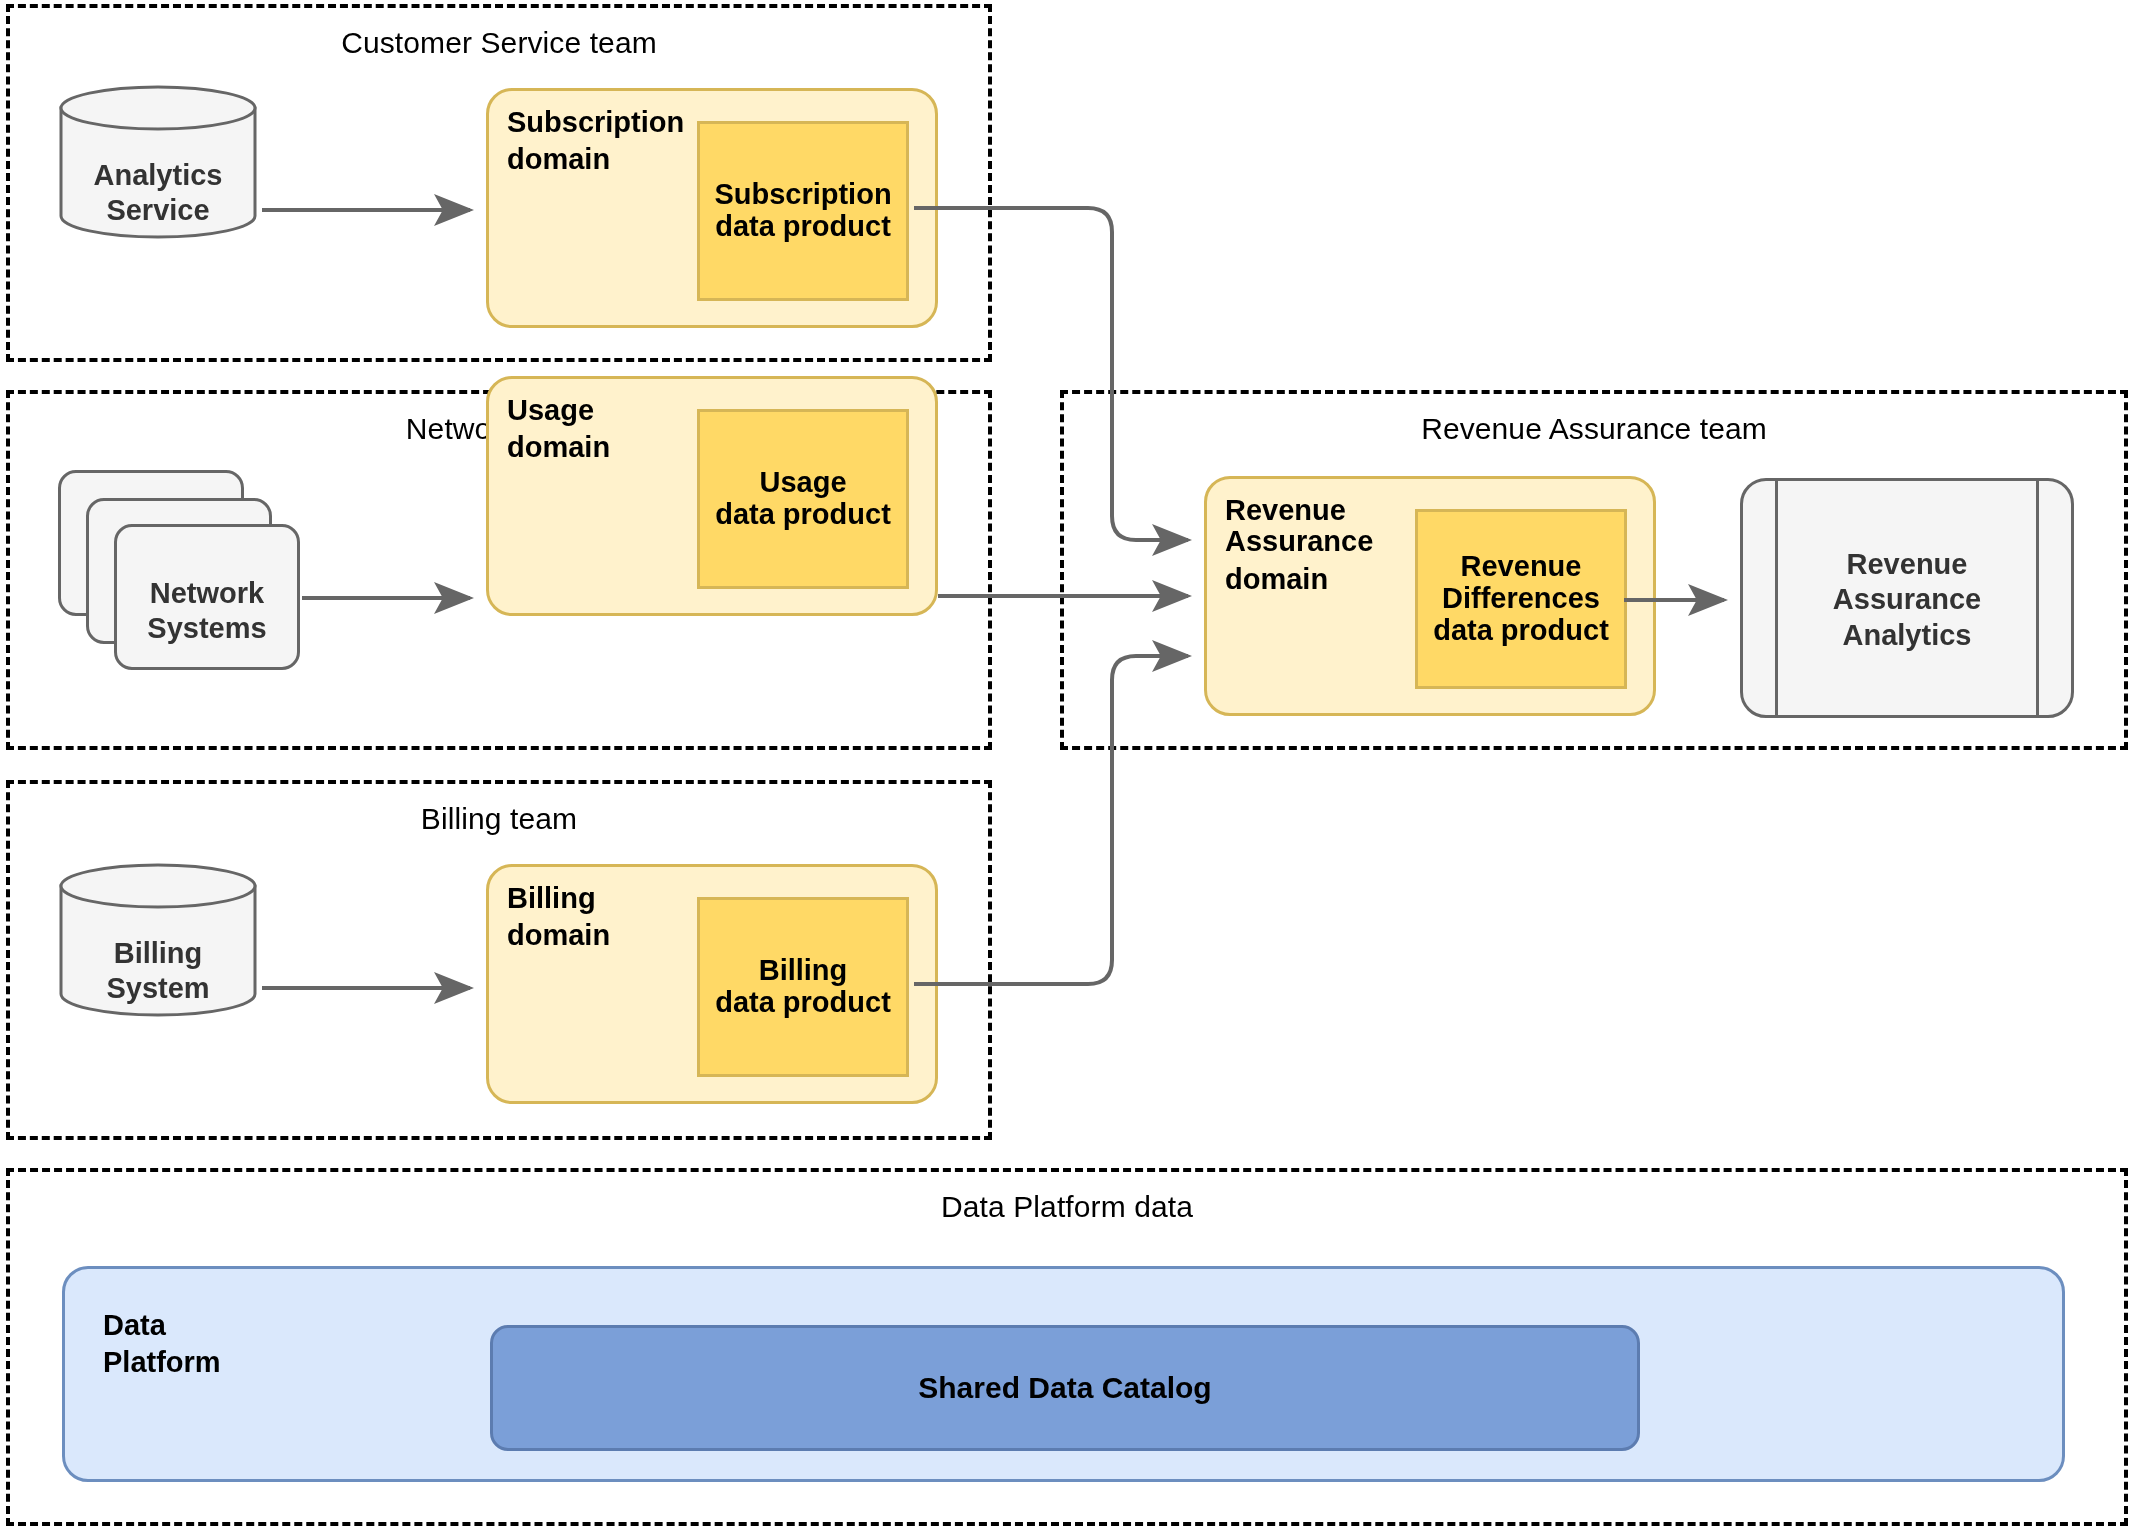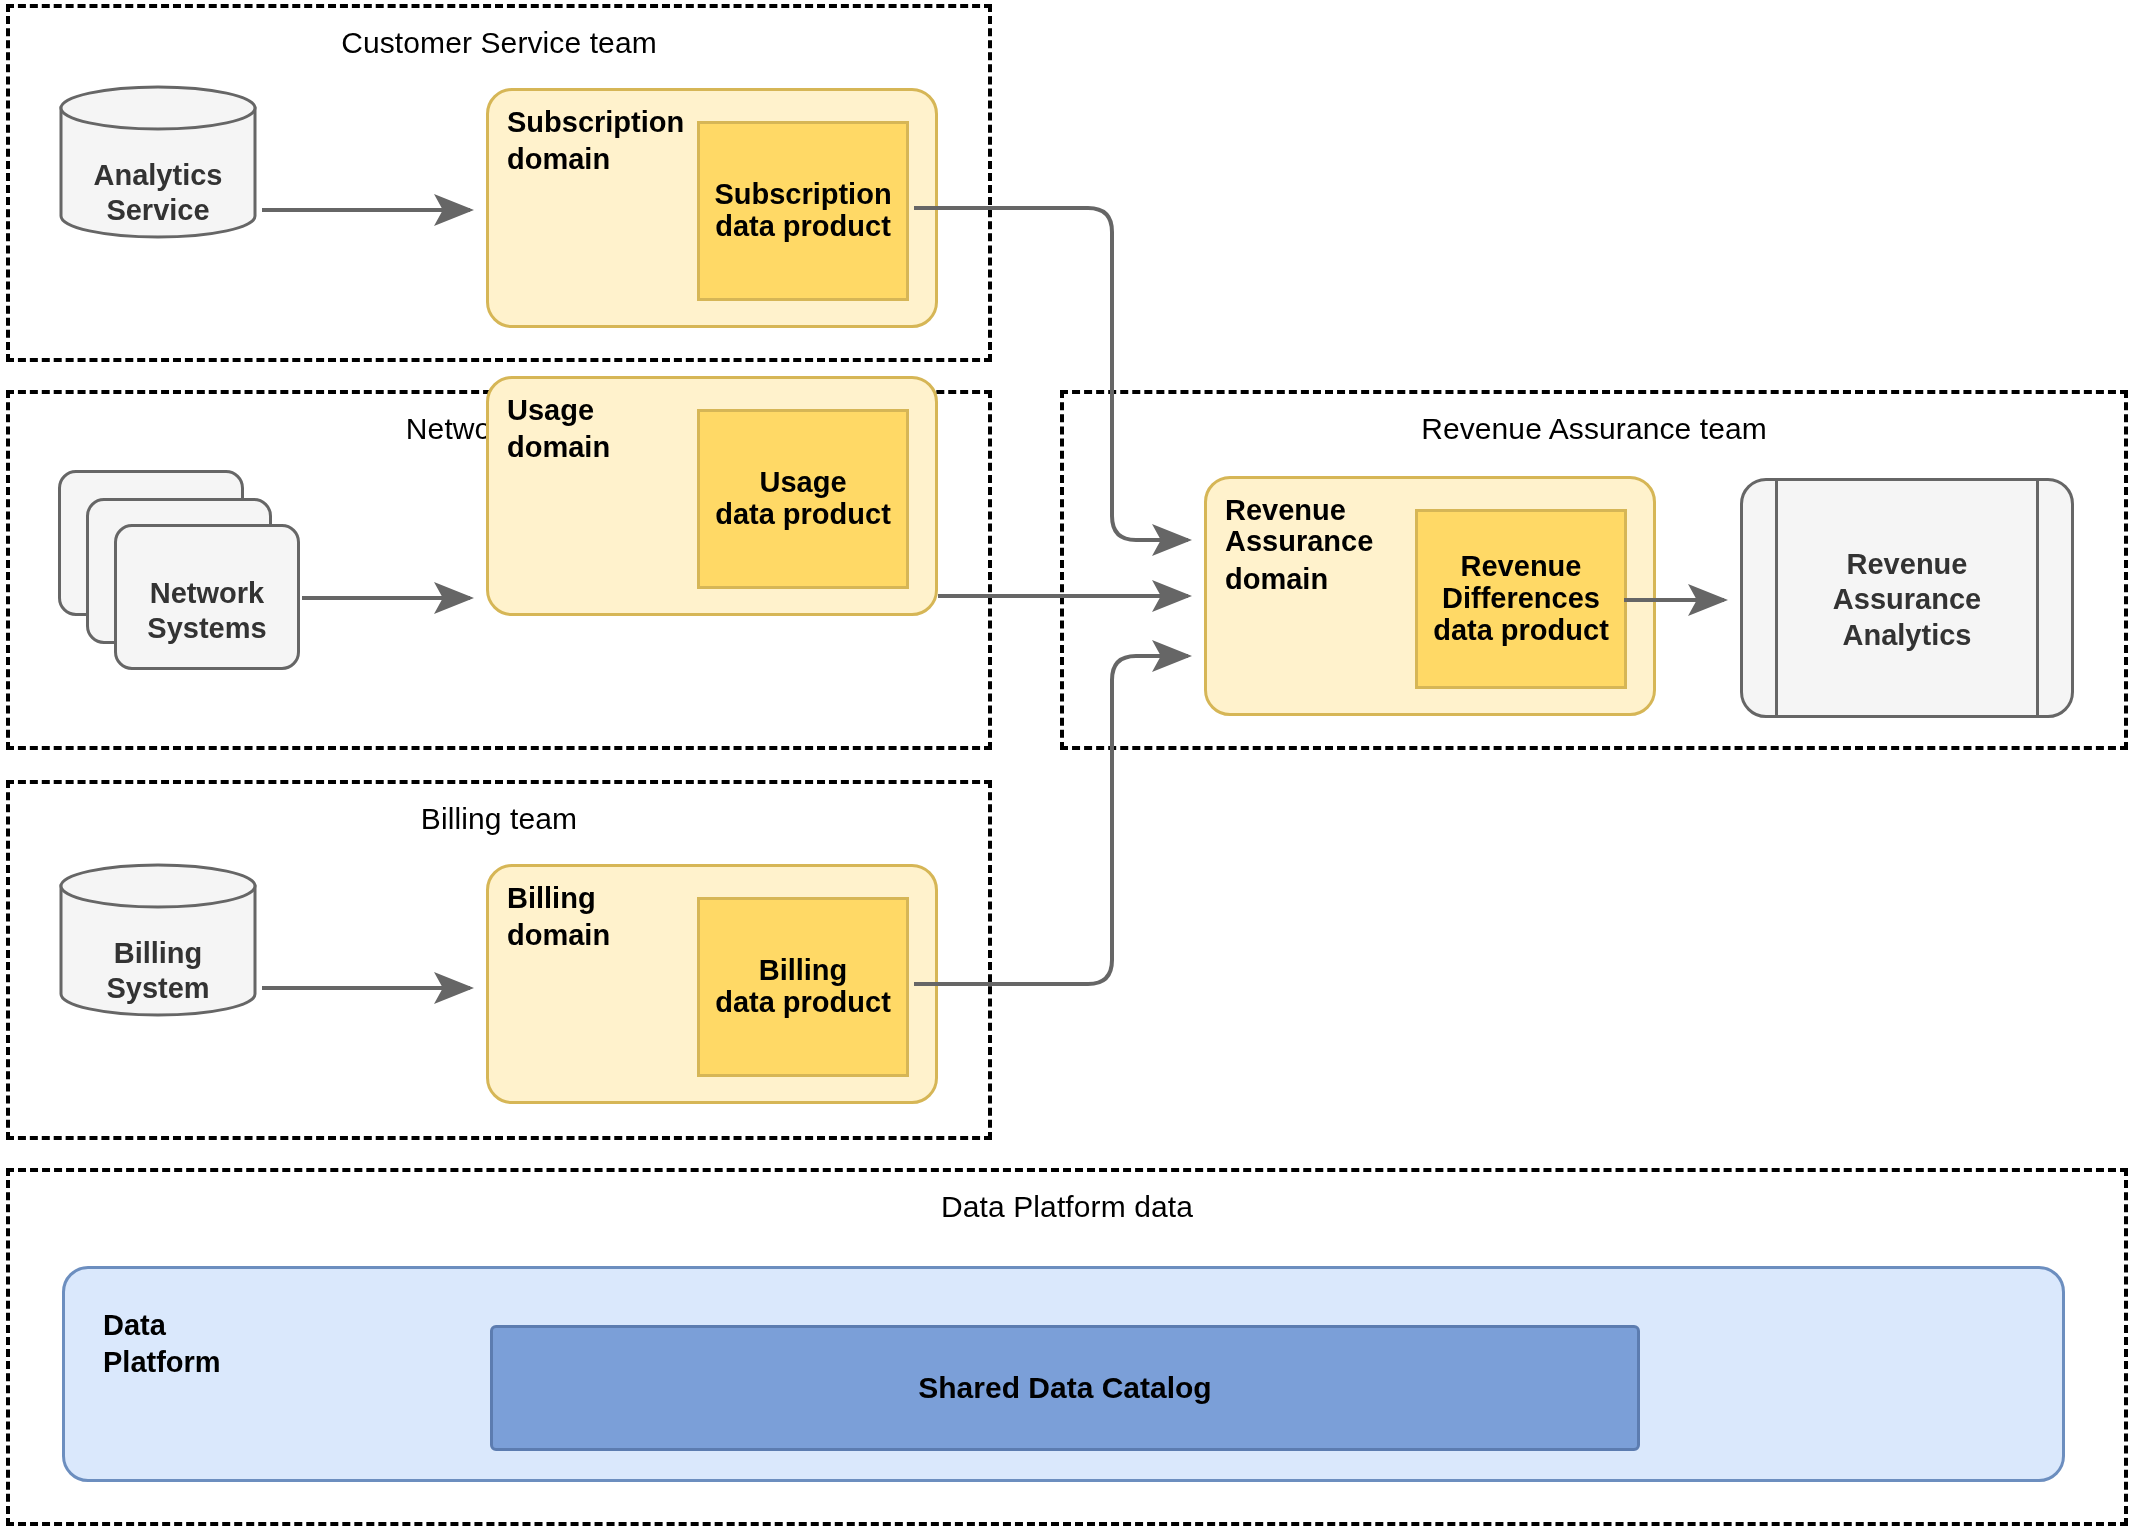--- a/index.html
+++ b/index.html
@@ -143,21 +143,21 @@
     font-size: 29px;
     font-weight: bold;
     color: #000000;
     line-height: 1.28;
     white-space: pre-line;
   }
   .catalog-box {
     position: absolute;
     background: #7B9FD8;
     border: 3px solid #5C7CB0;
-    border-radius: 6px;
+    border-radius: 18px;
     box-sizing: border-box;
     display: flex;
     align-items: center;
     justify-content: center;
     text-align: center;
   }
   .catalog-label {
     font-size: 30px;
     font-weight: bold;
     color: #000000;

